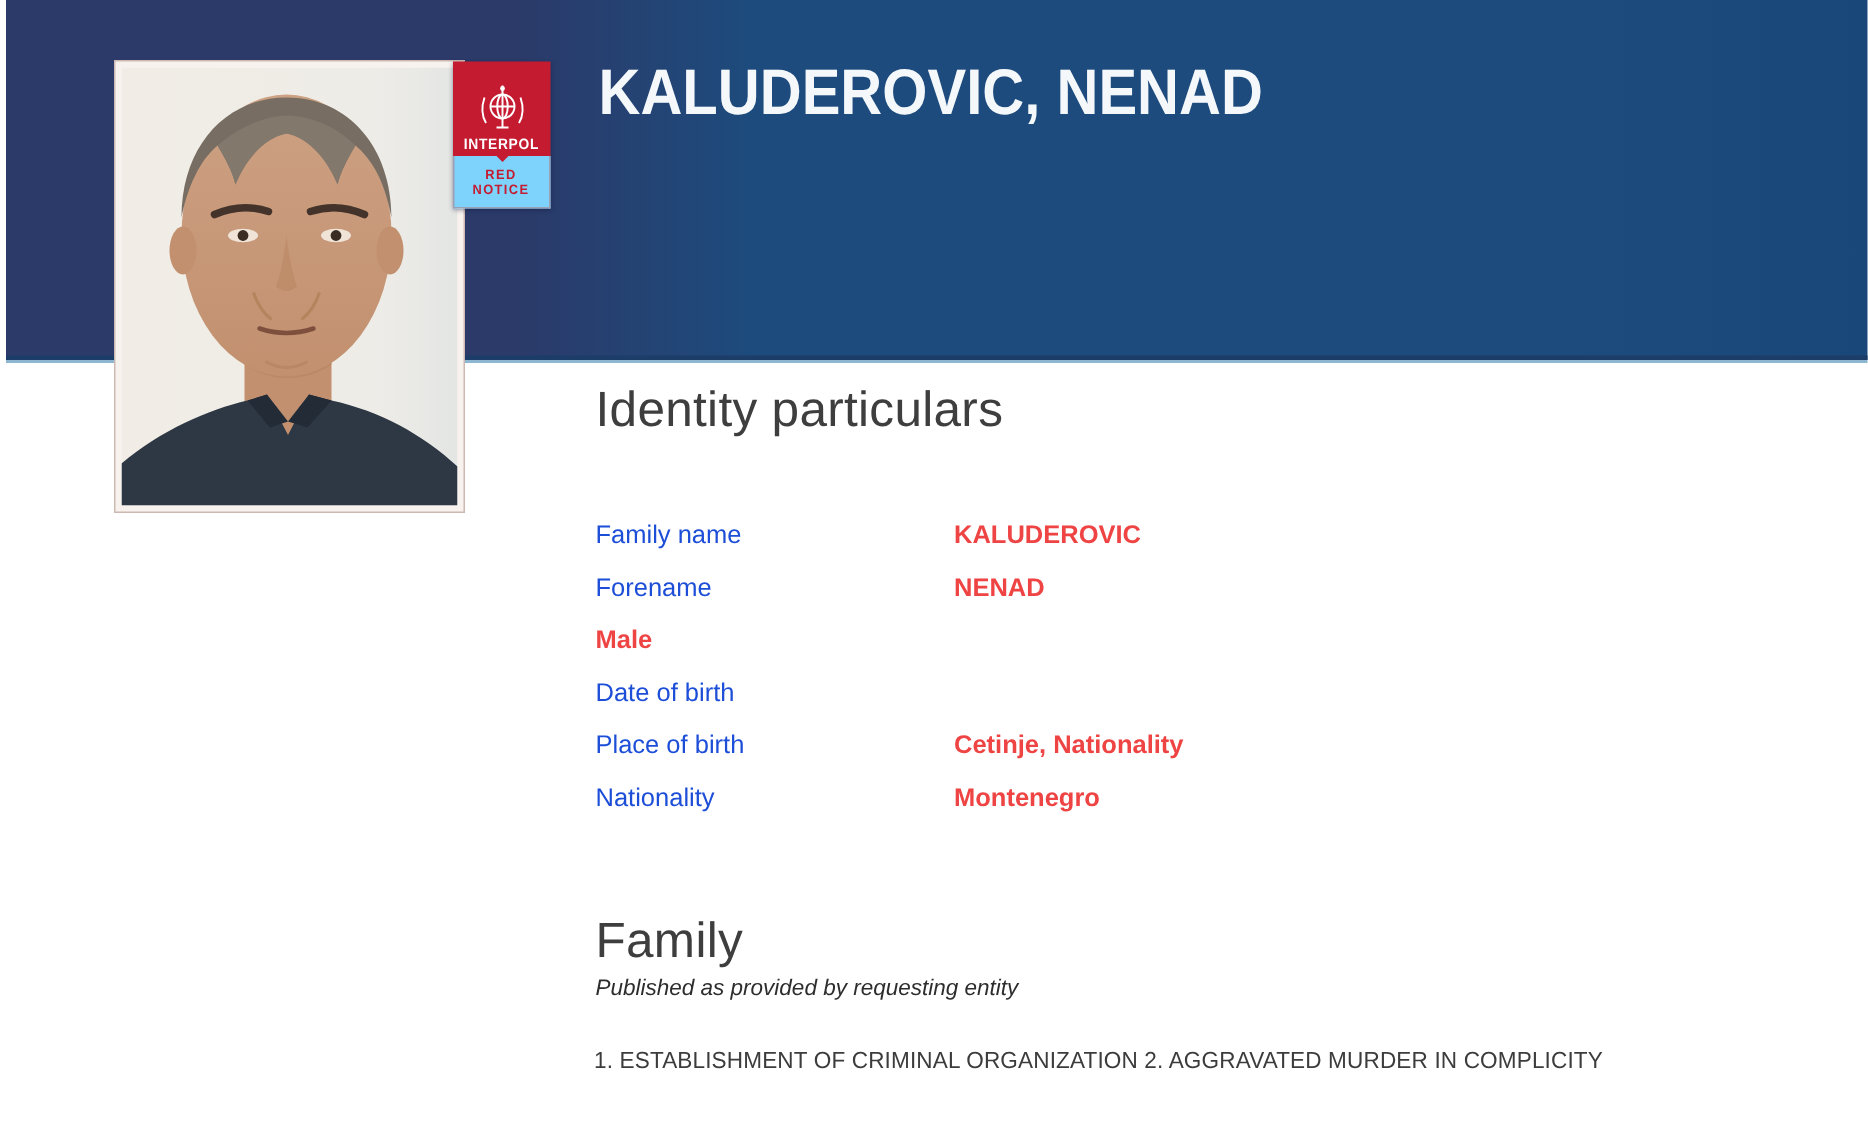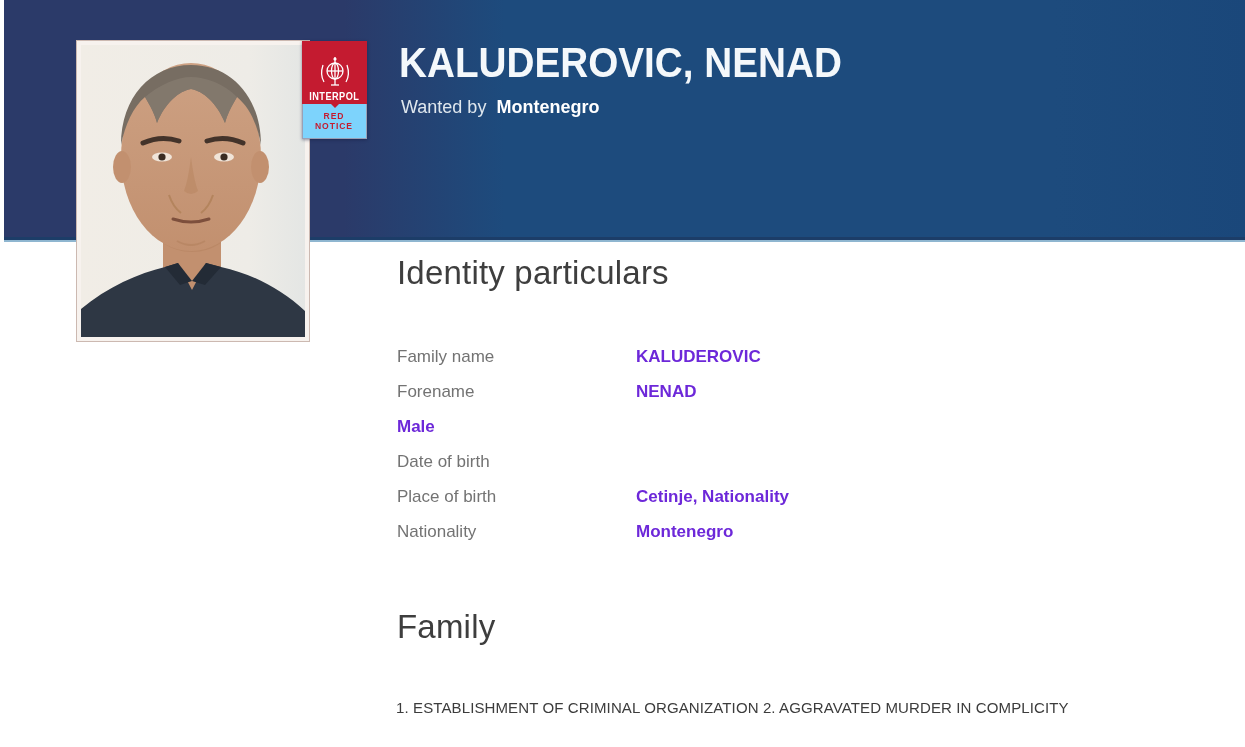--- a/index.html
+++ b/index.html
@@ -73,44 +73,40 @@
   .section-heading{
     position:absolute;left:397px;margin:0;
     font-size:33px;font-weight:normal;color:#3e3e3e;
     letter-spacing:0.2px;
   }
   #identity-heading{top:254px;}
   #charges-heading{top:608px;}
 
   .fields{position:absolute;left:397px;top:346px;width:520px;}
   .field-row{display:flex;margin-bottom:13px;height:22px;align-items:center;}
-  .field-label{width:239px;font-size:17px;color:#737373;}
-  .field-value{font-size:17px;font-weight:bold;color:#6d28d9;}
+  .field-label{width:239px;font-size:17px;color:#1d4ed8;}
+  .field-value{font-size:17px;font-weight:bold;color:#ef4444;}
 
   .charges-subtitle{
     position:absolute;left:397px;top:650px;margin:0;
     font-size:15px;font-style:italic;color:#2d2d2d;
   }
   .charges-text{
     position:absolute;left:396px;top:699px;margin:0;width:760px;
     font-size:15.5px;color:#3c3c3c;letter-spacing:0.1px;
     transform:scaleX(0.97);transform-origin:left top;
   }
 </style>
 </head>
 <body>
 
 <div class="page">
 
   <header class="band">
     <h1>KALUDEROVIC, NENAD</h1>
-    <p class="wanted-line">
-      <span>Wanted by</span>
-      <span class="country">Montenegro</span>
-    </p>
   </header>
 
   <div class="photo-frame">
     <svg width="224" height="292" viewBox="0 0 224 292">
       <defs>
         <linearGradient id="bgG" x1="0" y1="0" x2="1" y2="0">
           <stop offset="0" stop-color="#f1ede6"></stop>
           <stop offset="0.75" stop-color="#eeece7"></stop>
           <stop offset="1" stop-color="#e4e6e4"></stop>
         </linearGradient>
@@ -203,15 +199,16 @@
       <span class="field-label">Place of birth</span>
       <span class="field-value">Cetinje, Nationality</span>
     </div>
     <div class="field-row">
       <span class="field-label">Nationality</span>
       <span class="field-value">Montenegro</span>
     </div>
   </div>
 
   <h2 class="section-heading" id="charges-heading">Family</h2>
+  <p class="charges-subtitle">Published as provided by requesting entity</p>
   <p class="charges-text">1. ESTABLISHMENT OF CRIMINAL ORGANIZATION 2. AGGRAVATED MURDER IN COMPLICITY</p>
 
 </div>
 
 </body></html>

